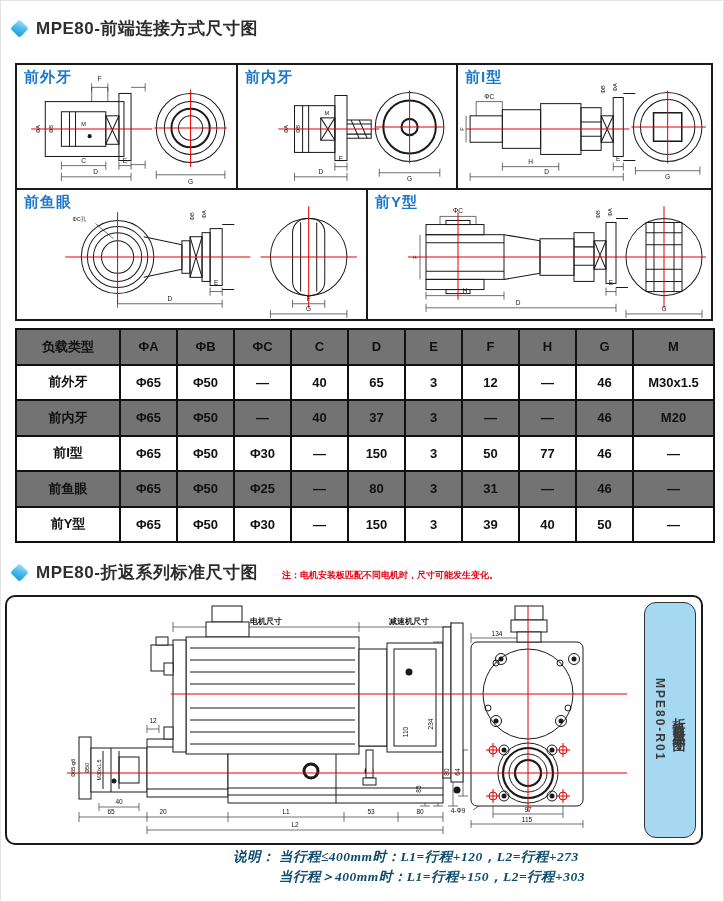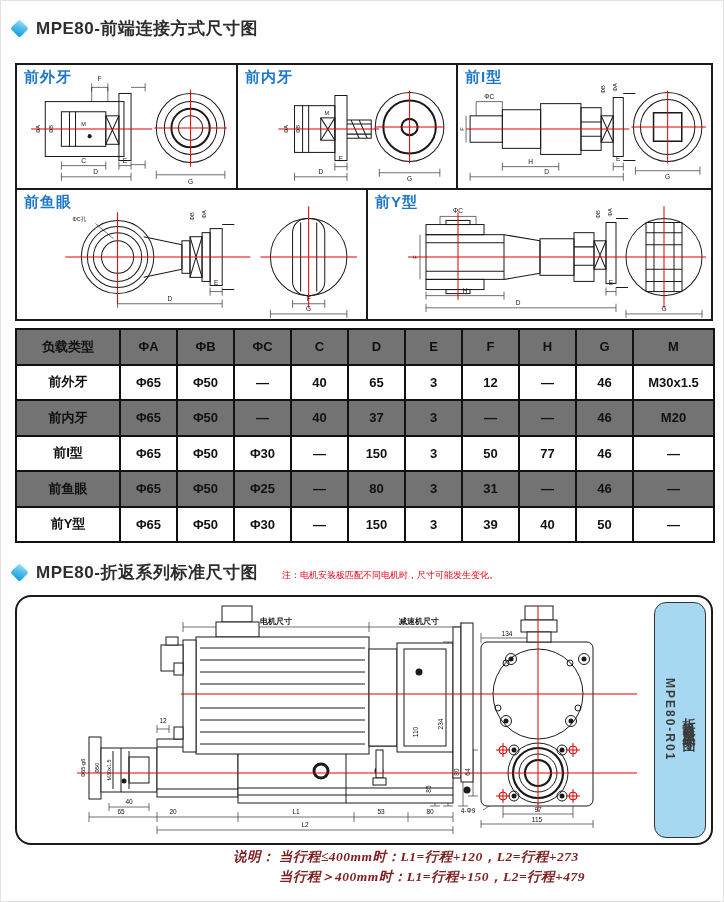--- a/index.html
+++ b/index.html
@@ -2,21 +2,21 @@
 <html><head>
 <meta charset="utf-8">
 <style>
   html,body{margin:0;padding:0;background:#fff;}
   .page{position:relative;width:724px;height:902px;background:#fff;border:1px solid #e3e3e3;box-sizing:border-box;
         font-family:"Liberation Sans",sans-serif;overflow:hidden;}
   .sec-header{position:absolute;left:12px;display:flex;align-items:center;gap:10px;}
   .diamond{width:13px;height:13px;transform:rotate(45deg);border-radius:2px;
            background:linear-gradient(155deg,#a8e0f9 0%,#53bdec 45%,#0f99d6 100%);flex:0 0 auto;}
   .sec-title{font-size:17px;font-weight:bold;color:#2d2d2d;letter-spacing:.5px;}
-  .sec-note{font-size:9px;font-weight:normal;color:#e60012;margin-left:14px;padding-top:6px;}
+  .sec-note{font-size:9px;font-weight:bold;color:#e60012;margin-left:14px;padding-top:6px;}
   
   .panels{position:absolute;left:14px;top:62px;width:698px;height:258px;border:2px solid #1a1a1a;box-sizing:border-box;}
   .prow{display:flex;width:100%;box-sizing:border-box;}
   .prow1{height:125px;border-bottom:2px solid #1a1a1a;}
   .prow2{height:129px;}
   .pcell{position:relative;border-right:2px solid #1a1a1a;box-sizing:border-box;overflow:hidden;}
   .pcell:last-child{border-right:none;flex:1;}
   .plabel{position:absolute;top:3px;left:7px;font-size:15px;font-weight:bold;color:#1c77c8;z-index:2;letter-spacing:1px;}
   .pcell svg{position:absolute;left:0;top:0;width:100%;height:100%;}
   .blk{stroke:#1a1a1a;stroke-width:1;fill:none;}
@@ -24,31 +24,31 @@
   .dim{stroke:#333;stroke-width:.7;fill:none;}
   .t{font-family:"Liberation Sans",sans-serif;font-size:6.5px;fill:#111;text-anchor:middle;}
   .ts{font-size:5.5px;}
   .t2{font-size:8px;font-weight:bold;}
   
   .dim-table{position:absolute;left:14px;top:327px;width:698px;height:215px;border-collapse:collapse;table-layout:fixed;}
   .dim-table td{border:2px solid #111;text-align:center;vertical-align:middle;font-size:13px;font-weight:bold;color:#111;
                 padding:0;height:33px;}
   tr.blue td{background:#737373;margin-left:44px;}
   
-  .draw-box{position:absolute;left:14px;top:594px;width:698px;height:250px;border:2px solid #1a1a1a;
-            border-radius:16px;box-sizing:border-box;}
+  .draw-box{position:absolute;left:4px;top:594px;width:698px;height:250px;border:2px solid #1a1a1a;
+            border-radius:10px;box-sizing:border-box;}
   .main-svg{position:absolute;left:4px;top:3px;}
   .side-tab{position:absolute;right:5px;top:5px;bottom:5px;width:52px;background:#a6d8f2;border:1.5px solid #333;
             border-radius:12px;display:flex;flex-direction:column;align-items:center;justify-content:center;gap:3px;
             writing-mode:vertical-rl;box-sizing:border-box;}
   .side-tab span{font-size:13px;font-weight:bold;color:#3a3a3a;letter-spacing:3px;}
   .side-tab .tab2{font-size:12px;letter-spacing:2px;}
   
   .desc{position:absolute;left:232px;top:846px;font-family:"Liberation Serif",serif;font-style:italic;font-weight:bold;
-        font-size:13.5px;color:#7f1d1d;line-height:20px;letter-spacing:.5px;}
+        font-size:13.5px;color:#0c4a6e;line-height:20px;letter-spacing:.5px;}
   .desc .desc2{padding-left:46px;}
 </style>
 </head>
 <body>
 
 <div class="page">
 
   <div class="sec-header" style="top:16px;">
     <span class="diamond"></span>
     <span class="sec-title">MPE80-前端连接方式尺寸图</span>
@@ -480,16 +480,16 @@
     </svg>
 
     <div class="side-tab">
       <span>折返前法兰尺寸图</span>
       <span class="tab2">MPE80-R01</span>
     </div>
   </div>
 
   <div class="desc">
     <div>说明： 当行程≤400mm时：L1=行程+120，L2=行程+273</div>
-    <div class="desc2">当行程＞400mm时：L1=行程+150，L2=行程+479</div>
+    <div class="desc2">当行程＞400mm时：L1=行程+150，L2=行程+303</div>
   </div>
 
 </div>
 
 </body></html>

